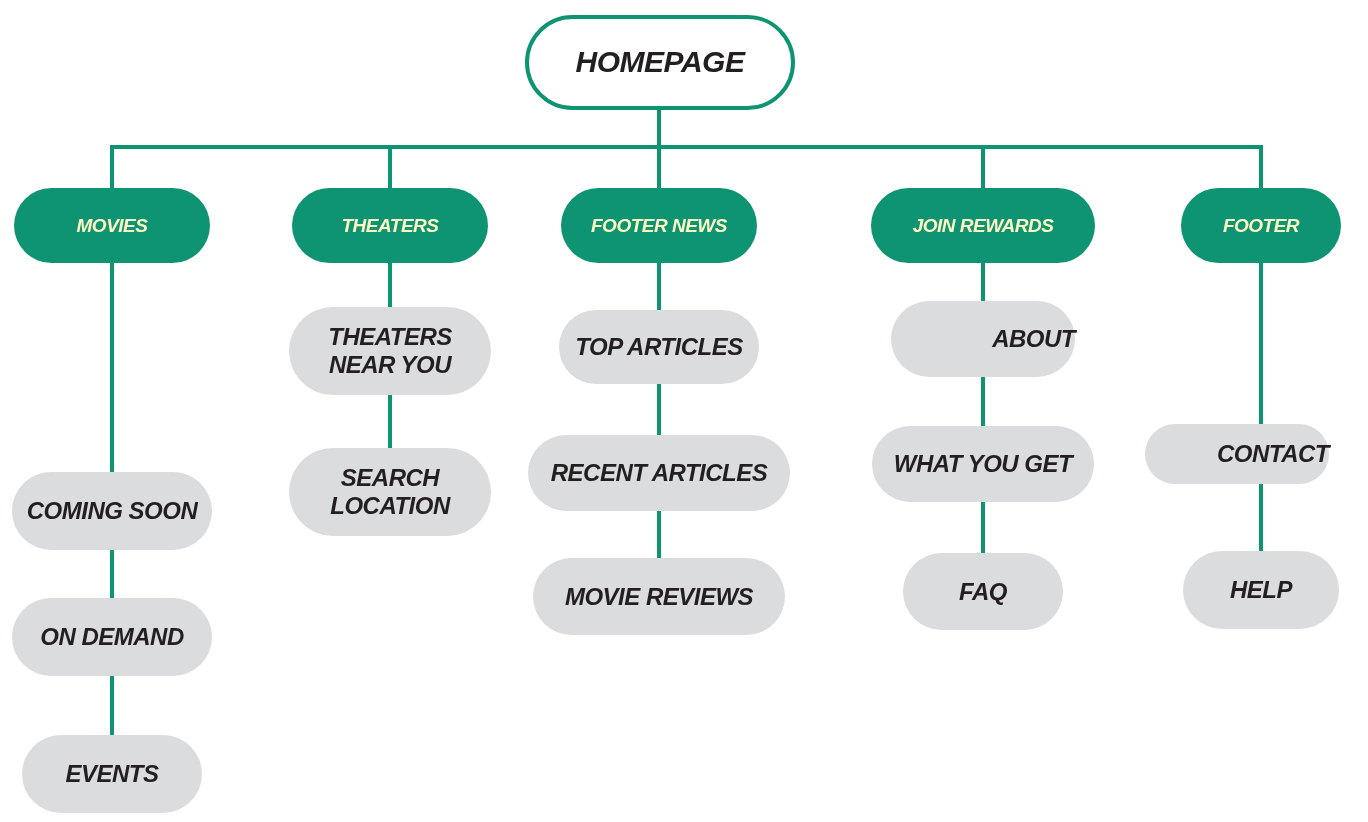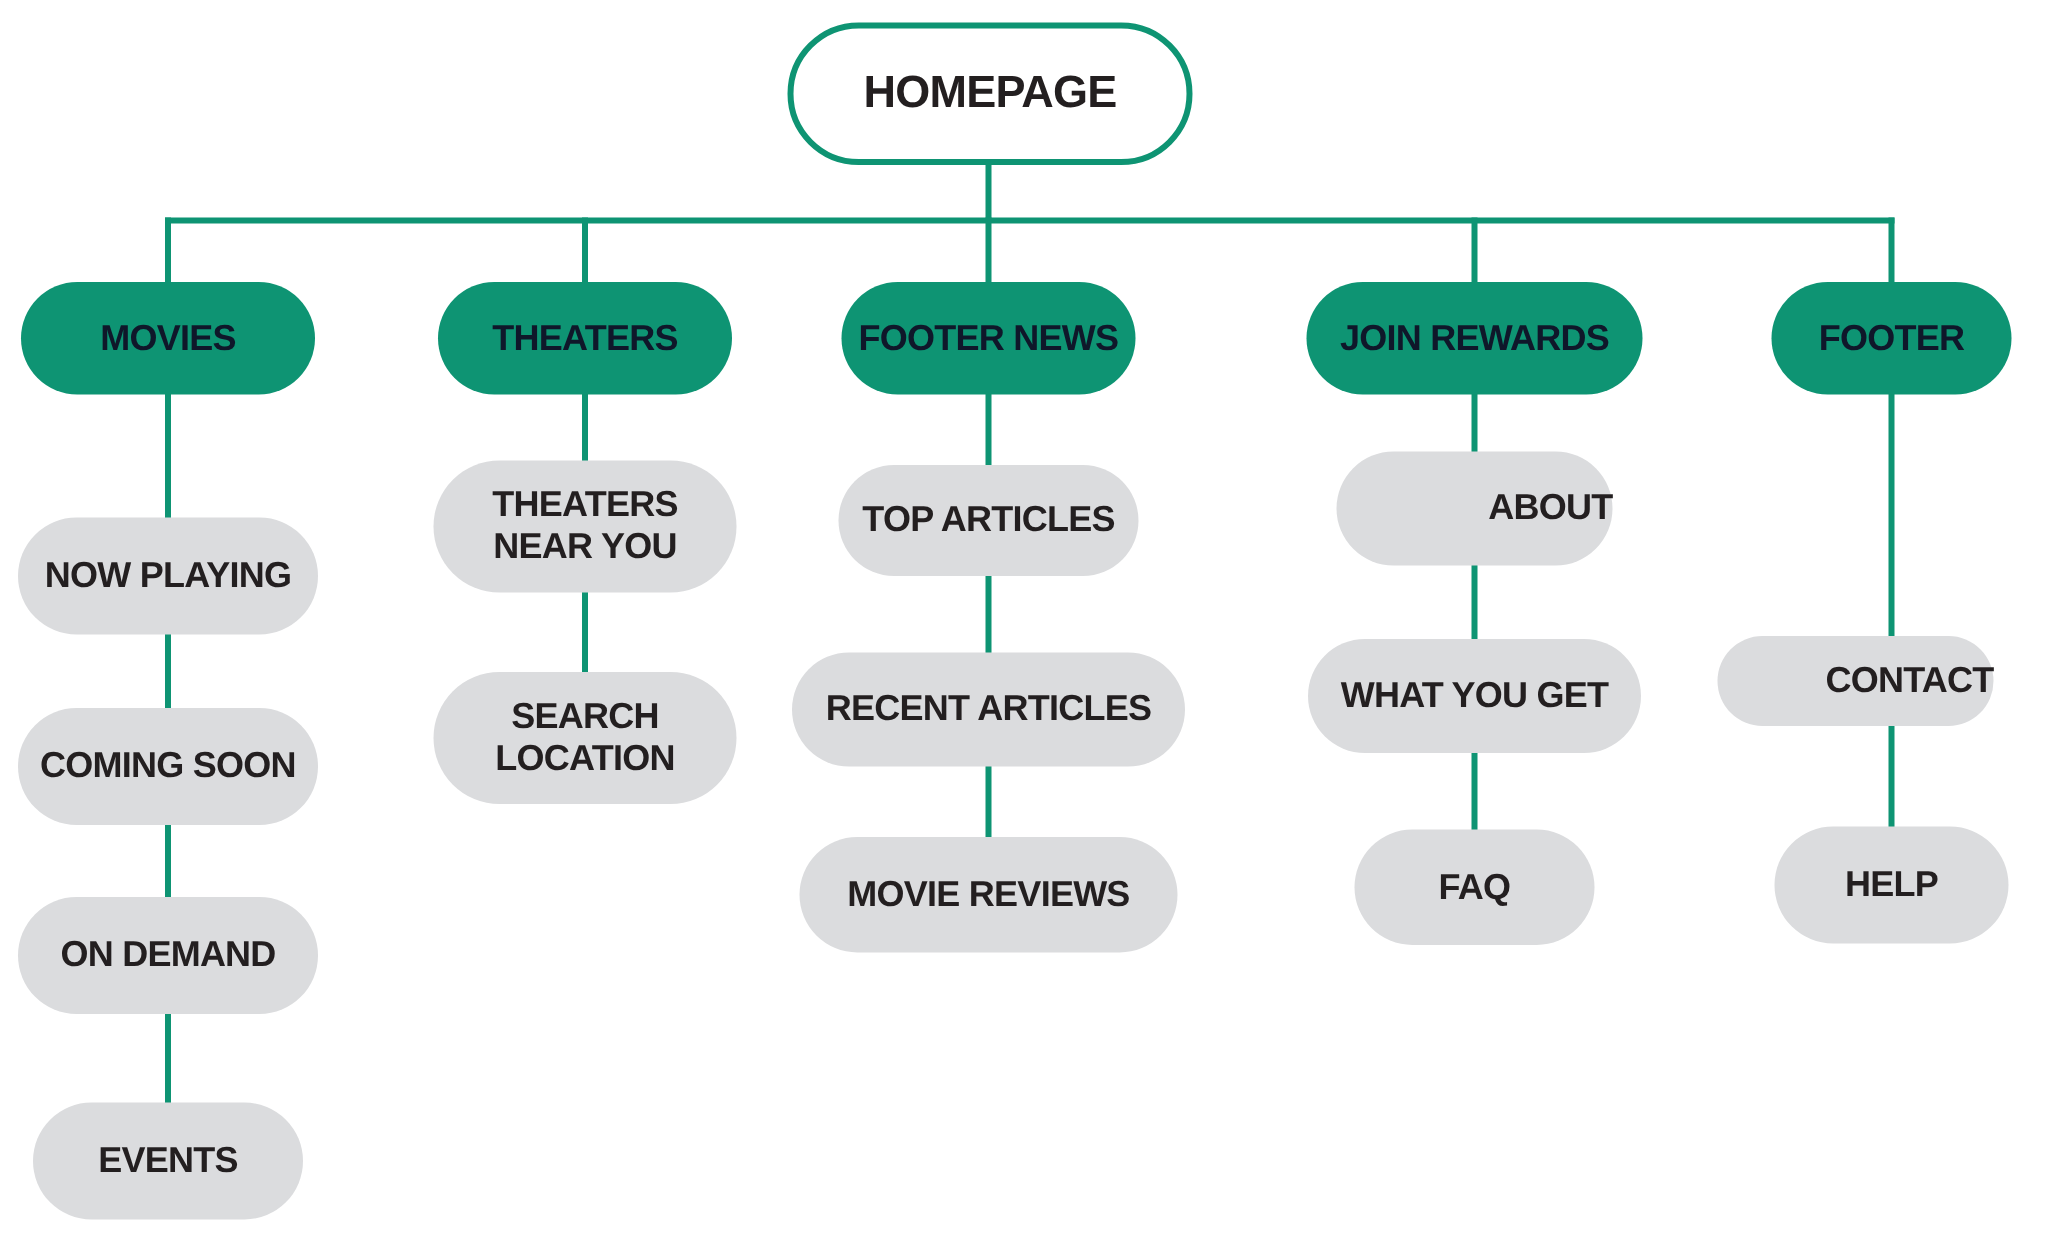--- a/index.html
+++ b/index.html
@@ -30,31 +30,32 @@
     justify-content: center;
     border-radius: 999px;
     font-weight: bold;
     text-align: center;
     letter-spacing: -0.5px;
     box-sizing: border-box;
   }
   .pill .lbl {
     white-space: pre-line;
     line-height: 1.15;
+    font-style: italic;
   }
   .pill.root {
     background: #ffffff;
     border: 4px solid #0E9473;
     color: #231F20;
     font-size: 30px;
   }
   .pill.head {
     background: #0E9473;
-    color: #0f172a;
-    font-size: 24px;
+    color: #fef9c3;
+    font-size: 19px;
   }
   .pill.child {
     background: #DBDCDE;
     color: #231F20;
     font-size: 24px;
   }
 </style>
 </head>
 <body>
 
@@ -88,23 +89,20 @@
   <div class="pill head" style="left:561px; top:188px; width:196px; height:75px;">
     <span class="lbl">FOOTER NEWS</span>
   </div>
   <div class="pill head" style="left:871px; top:188px; width:224px; height:75px;text-align:right;">
     <span class="lbl">JOIN REWARDS</span>
   </div>
   <div class="pill head" style="left:1181px; top:188px; width:160px; height:75px;">
     <span class="lbl">FOOTER</span>
   </div>
 
-  <div class="pill child" style="left:12px; top:345px; width:200px; height:78px;">
-    <span class="lbl">NOW PLAYING</span>
-  </div>
   <div class="pill child" style="left:12px; top:472px; width:200px; height:78px;">
     <span class="lbl">COMING SOON</span>
   </div>
   <div class="pill child" style="left:12px; top:598px; width:200px; height:78px;">
     <span class="lbl">ON DEMAND</span>
   </div>
   <div class="pill child" style="left:22px; top:723px; width:180px; height:78px;margin-top:12px;">
     <span class="lbl">EVENTS</span>
   </div>
 

